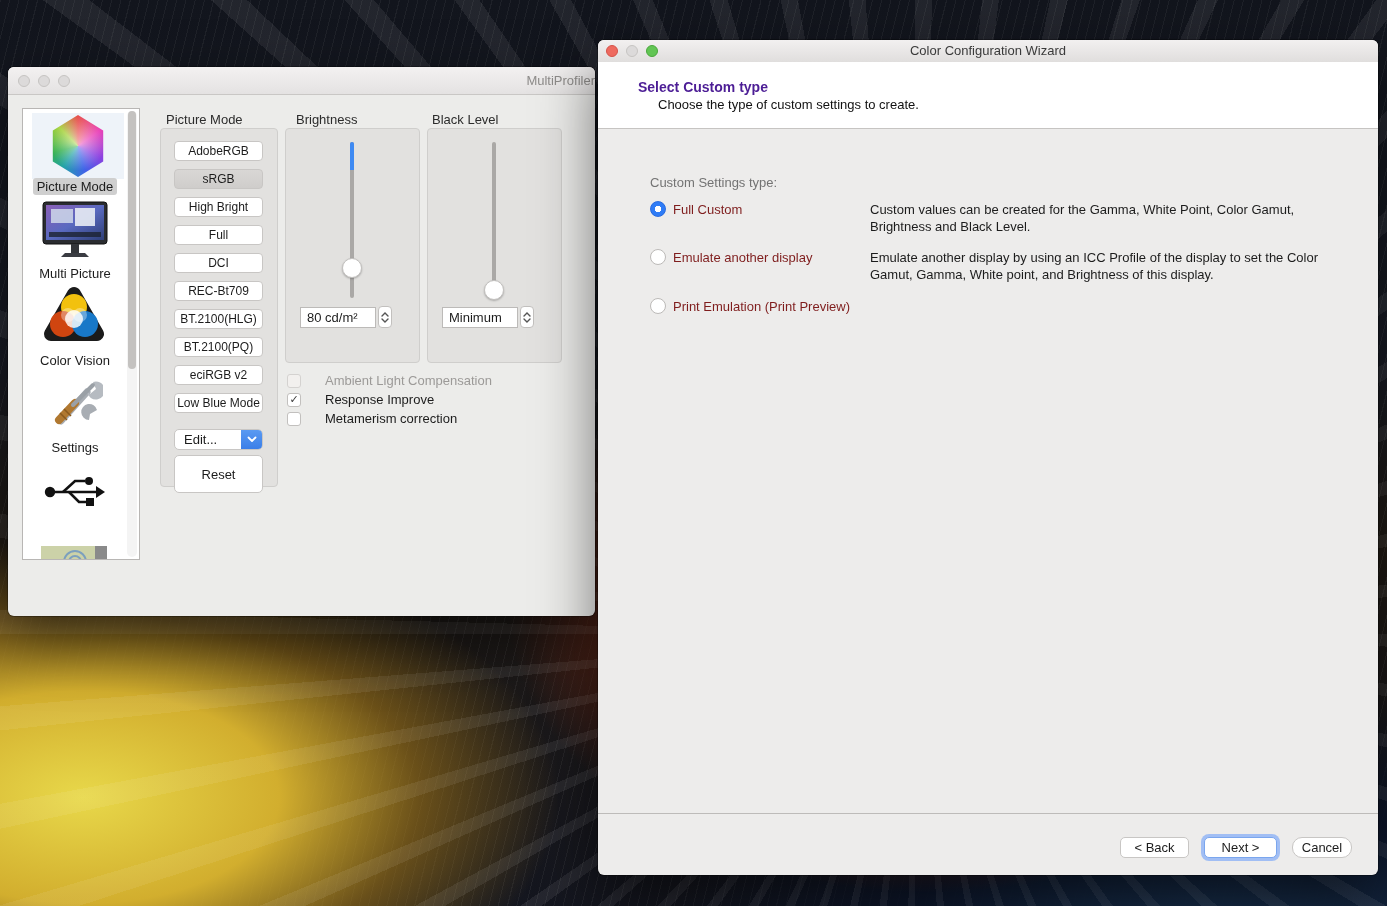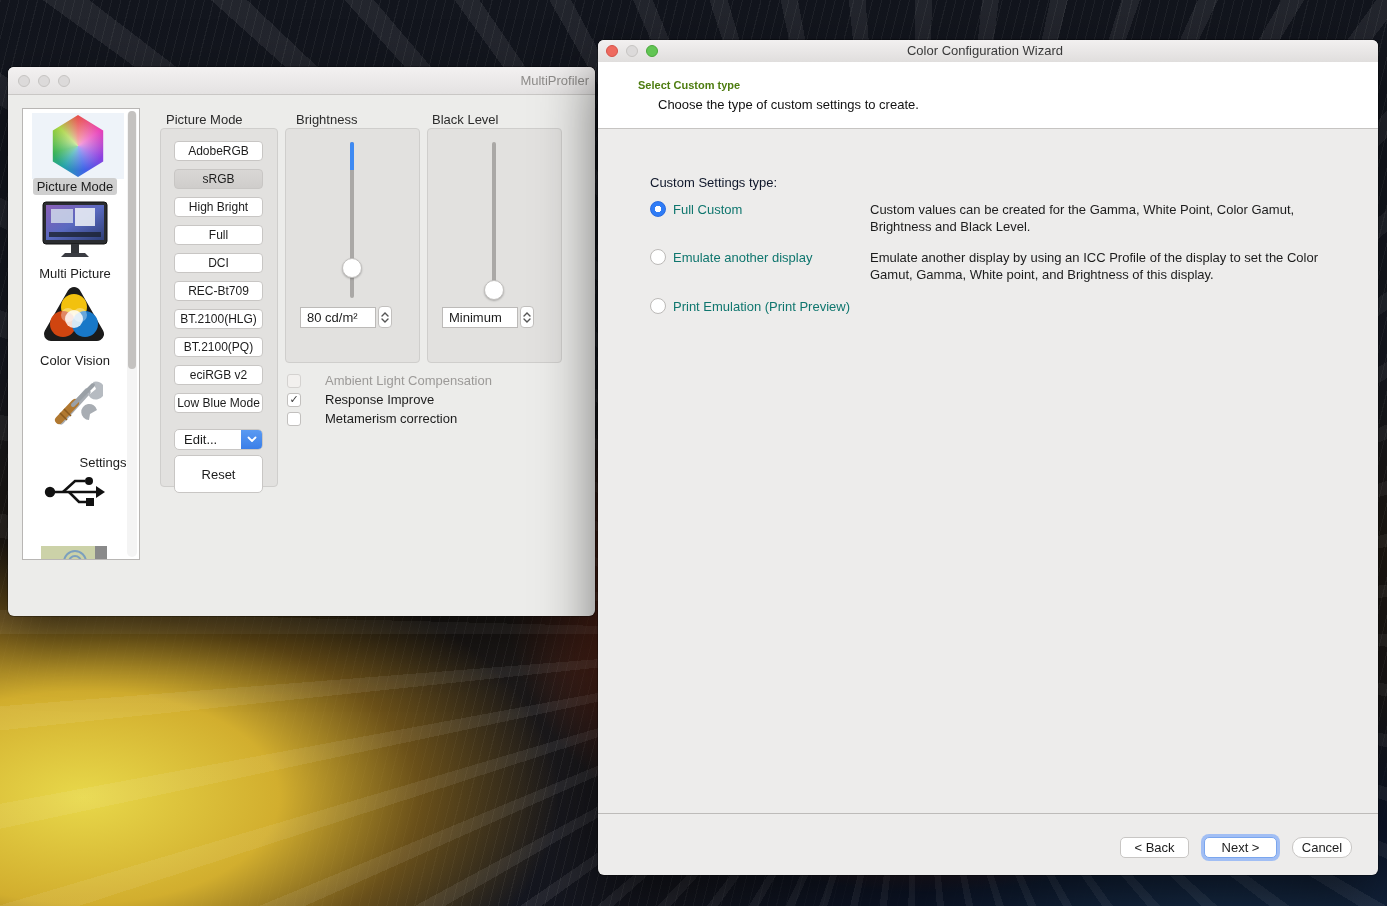--- a/index.html
+++ b/index.html
@@ -14,21 +14,21 @@
       repeating-conic-gradient(from 0deg at 66% 70%, rgba(255,255,255,.07) 0deg 1.5deg, rgba(0,0,0,0) 1.5deg 6deg),
       radial-gradient(ellipse 620px 420px at 67% 67%, #fff6d0 0%, #ffd24a 10%, #f59a1c 22%, #d8481a 36%, rgba(110,40,22,.85) 48%, rgba(16,20,34,0) 68%),
       radial-gradient(ellipse 700px 380px at 6% 88%, #e8d84a 0%, #d2ae2e 28%, rgba(150,110,24,.65) 48%, rgba(0,0,0,0) 68%),
       radial-gradient(ellipse 800px 420px at 88% 108%, #1c3a5a 0%, rgba(12,22,44,.9) 42%, rgba(0,0,0,0) 70%),
       repeating-linear-gradient(104deg, rgba(255,255,255,.05) 0 1px, rgba(0,0,0,0) 1px 9px),
       linear-gradient(#12151d 0%, #181b24 40%, #201a14 60%, #14161f 100%);
   }
   
   .window{position:absolute;border-radius:6px;box-shadow:0 24px 60px rgba(0,0,0,.55), 0 0 0 1px rgba(0,0,0,.28);overflow:hidden;}
   .titlebar{position:absolute;left:0;right:0;top:0;display:flex;align-items:center;}
-  .titlebar .title{position:absolute;left:0;right:6px;text-align:center;}
+  .titlebar .title{position:absolute;left:0;right:0;text-align:center;}
   .lights{display:flex;gap:8px;margin-left:10px;z-index:2;}
   .light{width:12px;height:12px;border-radius:50%;box-sizing:border-box;}
   
   .mp-window{left:8px;top:67px;width:587px;height:549px;background:#ececea;}
   .mp-titlebar{height:27px;background:linear-gradient(#f3f1f1,#e4e2e2);border-bottom:1px solid #c9c7c5;}
   .mp-titlebar .title{font-size:13px;color:#8e8c8a;line-height:27px;text-align:right;}
   .light.gray{background:#dcdada;border:1px solid #c6c4c2;}
   .light.red{background:#ee6a5f;border:1px solid #d55349;}
   .light.green{background:#62c554;border:1px solid #4aa73c;}
 
@@ -70,27 +70,27 @@
   .select{position:absolute;height:22px;background:#ffffff;border:1px solid #b8b6b4;border-radius:5px;box-sizing:border-box;display:flex;align-items:center;font-size:13px;color:#1c1c1c;}
   .select .s-txt{flex:1;padding-left:8px;white-space:nowrap;}
   .select .s-chev{width:20px;display:flex;align-items:center;justify-content:center;}
 
   
   .wiz-window{left:598px;top:40px;width:780px;height:835px;background:#edeceb;}
   .wiz-titlebar{height:22px;background:linear-gradient(#f2f0f0,#e0dedd);border-bottom:1px solid #c2c0be;}
   .wiz-titlebar .title{font-size:13px;color:#3a3a3a;line-height:22px;}
   .wiz-titlebar .lights{margin-left:8px;}
   .wiz-header{position:absolute;left:0;right:0;top:22px;height:66px;background:#ffffff;border-bottom:1px solid #c6c4c2;}
-  .wiz-heading{position:absolute;left:40px;top:17px;font-size:11px;font-weight:bold;color:#4d7c0f;}
+  .wiz-heading{position:absolute;left:40px;top:17px;font-size:14px;font-weight:bold;color:#4c1d95;}
   .wiz-subheading{position:absolute;left:60px;top:35px;font-size:13px;color:#111111;}
-  .wiz-section-label{position:absolute;font-size:13px;color:#0f172a;}
+  .wiz-section-label{position:absolute;font-size:13px;color:#737373;}
   .radio-row{position:absolute;display:flex;align-items:center;gap:7px;}
   .radio{width:16px;height:16px;border-radius:50%;box-sizing:border-box;background:#ffffff;border:1px solid #bcbab8;}
   .radio.on{background:radial-gradient(circle at 50% 50%, #ffffff 0 3px, #2f7cf6 3.5px),linear-gradient(#4b90f5,#1f66ee);border:1px solid #2a6ce0;}
-  .radio-label{font-size:13px;color:#0f766e;white-space:nowrap;}
+  .radio-label{font-size:13px;color:#7f1d1d;white-space:nowrap;}
   .radio-desc{position:absolute;left:272px;width:452px;font-size:13px;line-height:16.5px;color:#1c1c1c;}
   .wiz-footer-sep{position:absolute;left:0;right:0;top:773px;height:1px;background:#bdbbb9;}
   .wiz-btn{height:21px;font-size:13px;}
   .wiz-btn.focused{box-shadow:0 0 0 3px rgba(110,160,250,.6);border-color:#7aa6ee;}
 
   .chev-svg{display:block;}
 </style>
 </head>
 <body>
 
@@ -151,21 +151,21 @@
     <div style="position:absolute;left:24px;top:267px;">
       <svg width="56" height="56" viewBox="0 0 56 56">
         <path d="M14 45 L40 16" stroke="#a8adb3" stroke-width="7" stroke-linecap="round"></path>
         <path d="M40 16 a9 9 0 1 0 6 -10 l3 7 -6 5 Z" fill="#b6bbc1"></path>
         <path d="M42 44 a8 8 0 1 1 8 -10 l-7 4 Z" fill="#a8adb3"></path>
         <path d="M12 44 L28 27" stroke="#b07830" stroke-width="8" stroke-linecap="round"></path>
         <path d="M26 29 L46 9" stroke="#9aa0a6" stroke-width="4" stroke-linecap="round"></path>
         <path d="M13 37 L20 44 M17 33 L24 40" stroke="#8a5a1e" stroke-width="1.5"></path>
       </svg>
     </div>
-    <div class="side-label" style="left:0;width:104px;top:346px;padding-left:28px;">Settings</div>
+    <div class="side-label" style="left:0;width:104px;top:331px;">Settings</div>
 
     <div style="position:absolute;left:20px;top:362px;">
       <svg width="64" height="42" viewBox="0 0 64 42">
         <line x1="8" y1="21" x2="54" y2="21" stroke="#111" stroke-width="2.6"></line>
         <polygon points="53,15 62,21 53,27" fill="#111"></polygon>
         <circle cx="7" cy="21" r="5.2" fill="#111"></circle>
         <path d="M20 21 L32 10 L42 10" stroke="#111" stroke-width="2.6" fill="none"></path>
         <circle cx="46" cy="10" r="4" fill="#111"></circle>
         <path d="M26 21 L36 31 L43 31" stroke="#111" stroke-width="2.6" fill="none"></path>
         <rect x="43" y="27" width="8" height="8" fill="#111"></rect>

